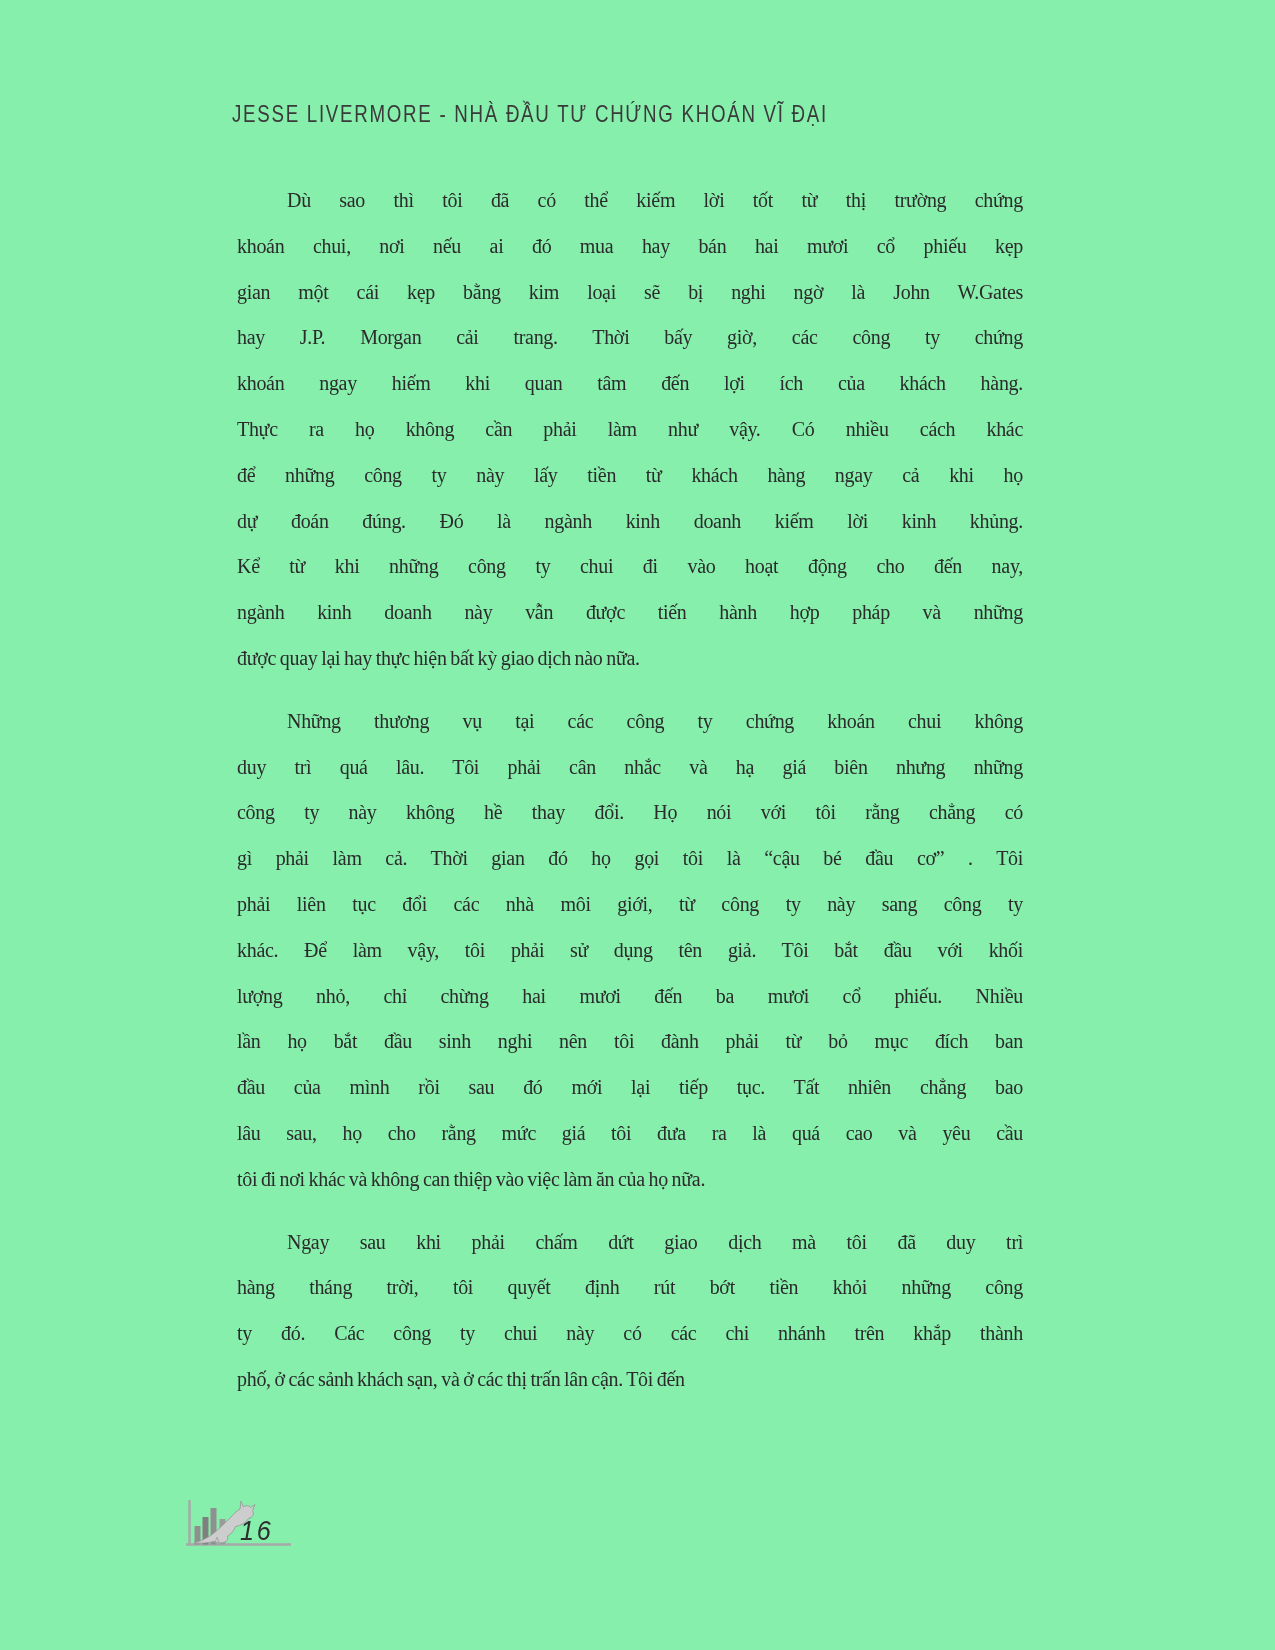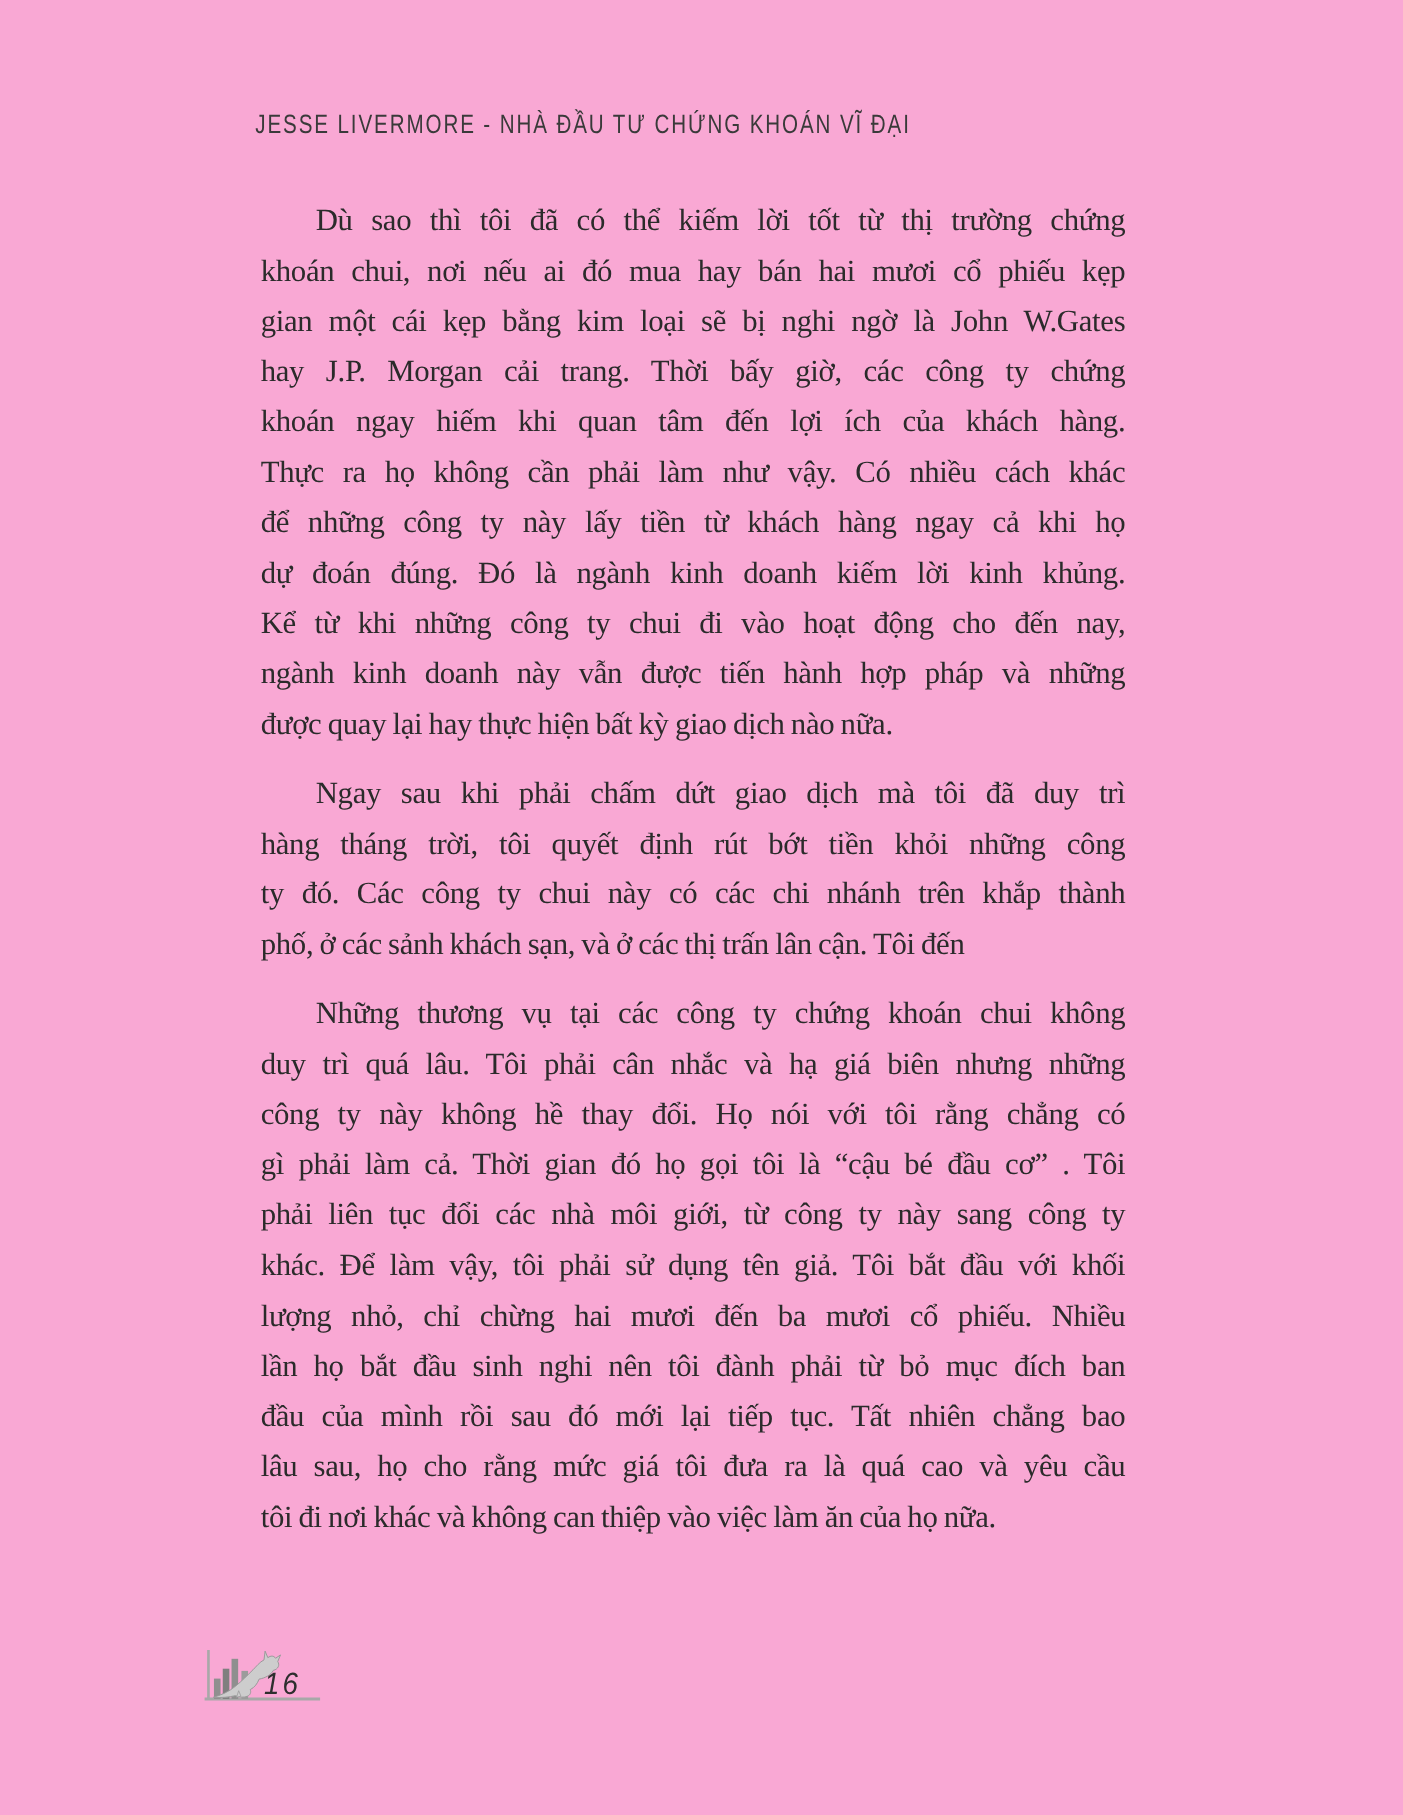--- a/index.html
+++ b/index.html
@@ -1,19 +1,19 @@
 <!DOCTYPE html>
 <html lang="vi"><head>
 <meta charset="utf-8">
 <style>
   html,body{margin:0;padding:0;background:#e8e8e8;}
   .page{
     position:relative;
     width:1275px;height:1650px;
-    background:#f9a8d4;
+    background:#86efac;
     margin:0 auto;
     overflow:hidden;
     font-family:"Liberation Serif","DejaVu Serif",serif;
     color:#2b2b2b;
   }
   .running-header{
     position:absolute;
     left:232px;top:100px;
     font-family:"Liberation Sans","DejaVu Sans",sans-serif;
     font-size:24px;
@@ -23,21 +23,21 @@
     transform:scaleX(0.78);
     transform-origin:left top;
   }
   .text-column{
     position:absolute;
     left:237px;top:178px;
     width:786px;
   }
   .paragraph{margin:0 0 17px 0;}
   .line{
-    font-size:28px;
+    font-size:20px;
     line-height:45.8px;
     height:45.8px;
     letter-spacing:-0.3px;
     word-spacing:-1px;
     text-align:justify;
     text-align-last:justify;
     white-space:nowrap;
     overflow:visible;
     color:#2b2b2b;
   }
@@ -80,37 +80,37 @@
         <div class="line">hay J.P. Morgan cải trang. Thời bấy giờ, các công ty chứng</div>
         <div class="line">khoán ngay hiếm khi quan tâm đến lợi ích của khách hàng.</div>
         <div class="line">Thực ra họ không cần phải làm như vậy. Có nhiều cách khác</div>
         <div class="line">để những công ty này lấy tiền từ khách hàng ngay cả khi họ</div>
         <div class="line">dự đoán đúng. Đó là ngành kinh doanh kiếm lời kinh khủng.</div>
         <div class="line">Kể từ khi những công ty chui đi vào hoạt động cho đến nay,</div>
         <div class="line">ngành kinh doanh này vẫn được tiến hành hợp pháp và những</div>
         <div class="line last">được quay lại hay thực hiện bất kỳ giao dịch nào nữa.</div>
       </div>
       <div class="paragraph">
-        <div class="line first">Ngay sau khi phải chấm dứt giao dịch mà tôi đã duy trì</div>
-        <div class="line">hàng tháng trời, tôi quyết định rút bớt tiền khỏi những công</div>
-        <div class="line">ty đó. Các công ty chui này có các chi nhánh trên khắp thành</div>
-        <div class="line last">phố, ở các sảnh khách sạn, và ở các thị trấn lân cận. Tôi đến</div>
-      </div>
-      <div class="paragraph">
         <div class="line first">Những thương vụ tại các công ty chứng khoán chui không</div>
         <div class="line">duy trì quá lâu. Tôi phải cân nhắc và hạ giá biên nhưng những</div>
         <div class="line">công ty này không hề thay đổi. Họ nói với tôi rằng chẳng có</div>
         <div class="line">gì phải làm cả. Thời gian đó họ gọi tôi là “cậu bé đầu cơ” . Tôi</div>
         <div class="line">phải liên tục đổi các nhà môi giới, từ công ty này sang công ty</div>
         <div class="line">khác. Để làm vậy, tôi phải sử dụng tên giả. Tôi bắt đầu với khối</div>
         <div class="line">lượng nhỏ, chỉ chừng hai mươi đến ba mươi cổ phiếu. Nhiều</div>
         <div class="line">lần họ bắt đầu sinh nghi nên tôi đành phải từ bỏ mục đích ban</div>
         <div class="line">đầu của mình rồi sau đó mới lại tiếp tục. Tất nhiên chẳng bao</div>
         <div class="line">lâu sau, họ cho rằng mức giá tôi đưa ra là quá cao và yêu cầu</div>
         <div class="line last">tôi đi nơi khác và không can thiệp vào việc làm ăn của họ nữa.</div>
+      </div>
+      <div class="paragraph">
+        <div class="line first">Ngay sau khi phải chấm dứt giao dịch mà tôi đã duy trì</div>
+        <div class="line">hàng tháng trời, tôi quyết định rút bớt tiền khỏi những công</div>
+        <div class="line">ty đó. Các công ty chui này có các chi nhánh trên khắp thành</div>
+        <div class="line last">phố, ở các sảnh khách sạn, và ở các thị trấn lân cận. Tôi đến</div>
       </div>
     </div>
 
   <div class="footer">
     <svg class="footer-logo" viewBox="0 0 108 56" xmlns="http://www.w3.org/2000/svg" aria-hidden="true">
 
       <line x1="5.5" y1="8" x2="5.5" y2="52.5" stroke="#a8a8a8" stroke-width="2.4"></line>
 
       <line x1="2" y1="52.5" x2="107" y2="52.5" stroke="#a8a8a8" stroke-width="2.6"></line>
 

